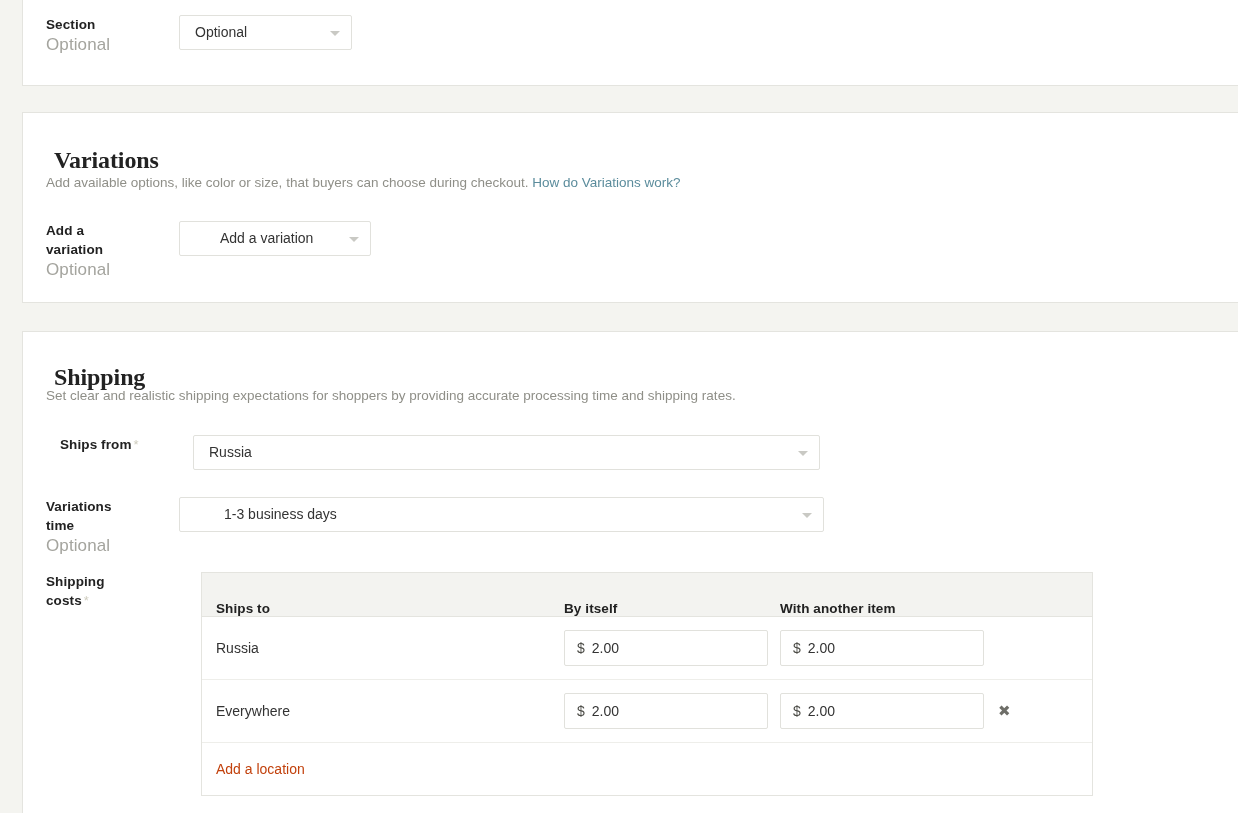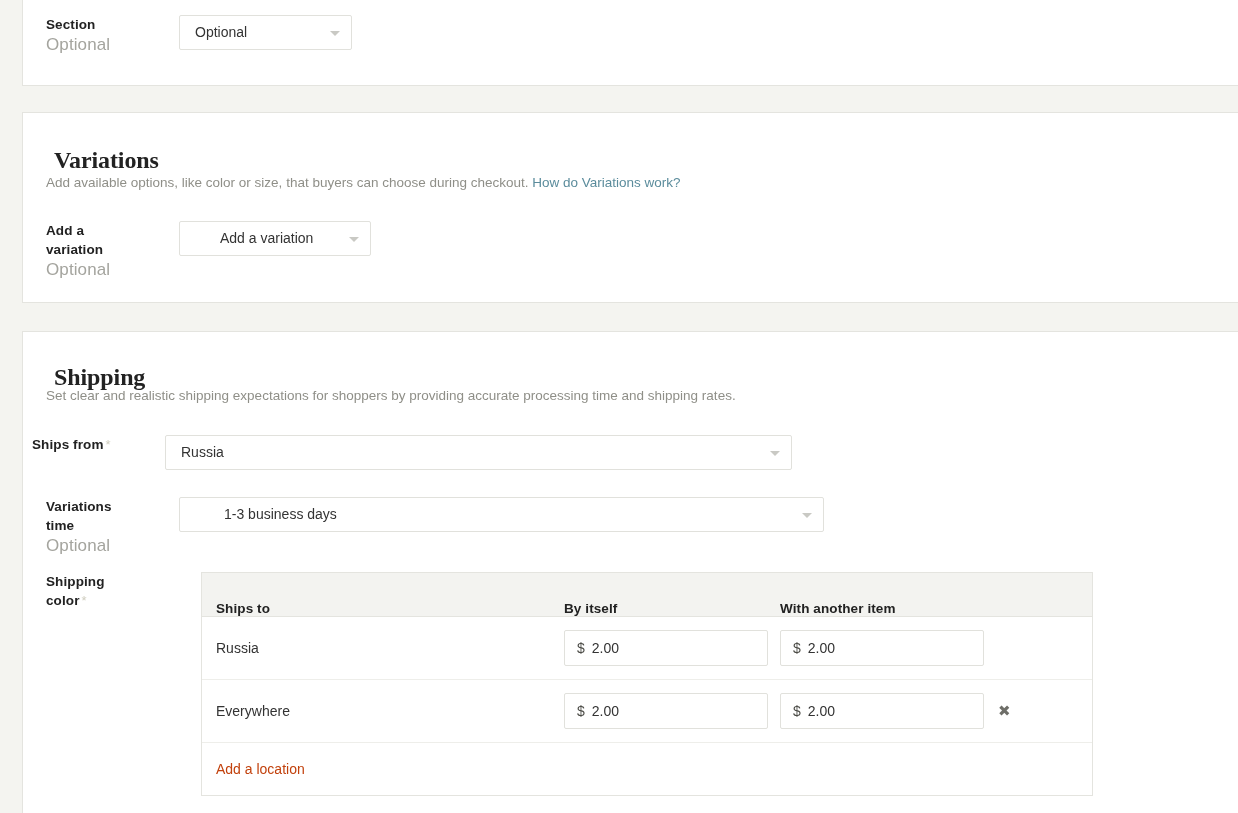--- a/index.html
+++ b/index.html
@@ -251,21 +251,21 @@
         <span class="caret"></span>
       </div>
     </div>
   </div>
 
   <div class="card" id="card-shipping">
     <h2 class="section-title" style="position:absolute; left:23px; top:23px;">Shipping</h2>
 
     <p class="section-sub" style="position:absolute; left:23px; top:55px; width:1000px;">Set clear and realistic shipping expectations for shoppers by providing accurate processing time and shipping rates.</p>
 
-    <div class="field-row" style="left:9px; top:103px;justify-content:center;">
+    <div class="field-row" style="left:37px; top:103px;justify-content:center;">
       <div class="field-label">
         <span>Ships from</span><span class="req-star">*</span>
       </div>
       <div class="select" style="width:627px;">
         <span>Russia</span>
         <span class="caret"></span>
       </div>
     </div>
 
     <div class="field-row" style="left:23px; top:165px;">
@@ -275,21 +275,21 @@
         <span class="optional">Optional</span>
       </div>
       <div class="select" style="width:645px;padding-left:44px;">
         <span>1-3 business days</span>
         <span class="caret"></span>
       </div>
     </div>
 
     <div class="field-label" style="position:absolute; left:23px; top:240px;">
       <span>Shipping</span><br>
-      <span>color</span><span class="req-star">*</span>
+      <span>costs</span><span class="req-star">*</span>
     </div>
 
     <div class="ship-table">
 
       <div class="st-head">
         <div class="col-ships-to">Ships to</div>
         <div class="col-by-itself">By itself</div>
         <div class="col-with-item">With another item</div>
         <div class="col-action"></div>
       </div>

